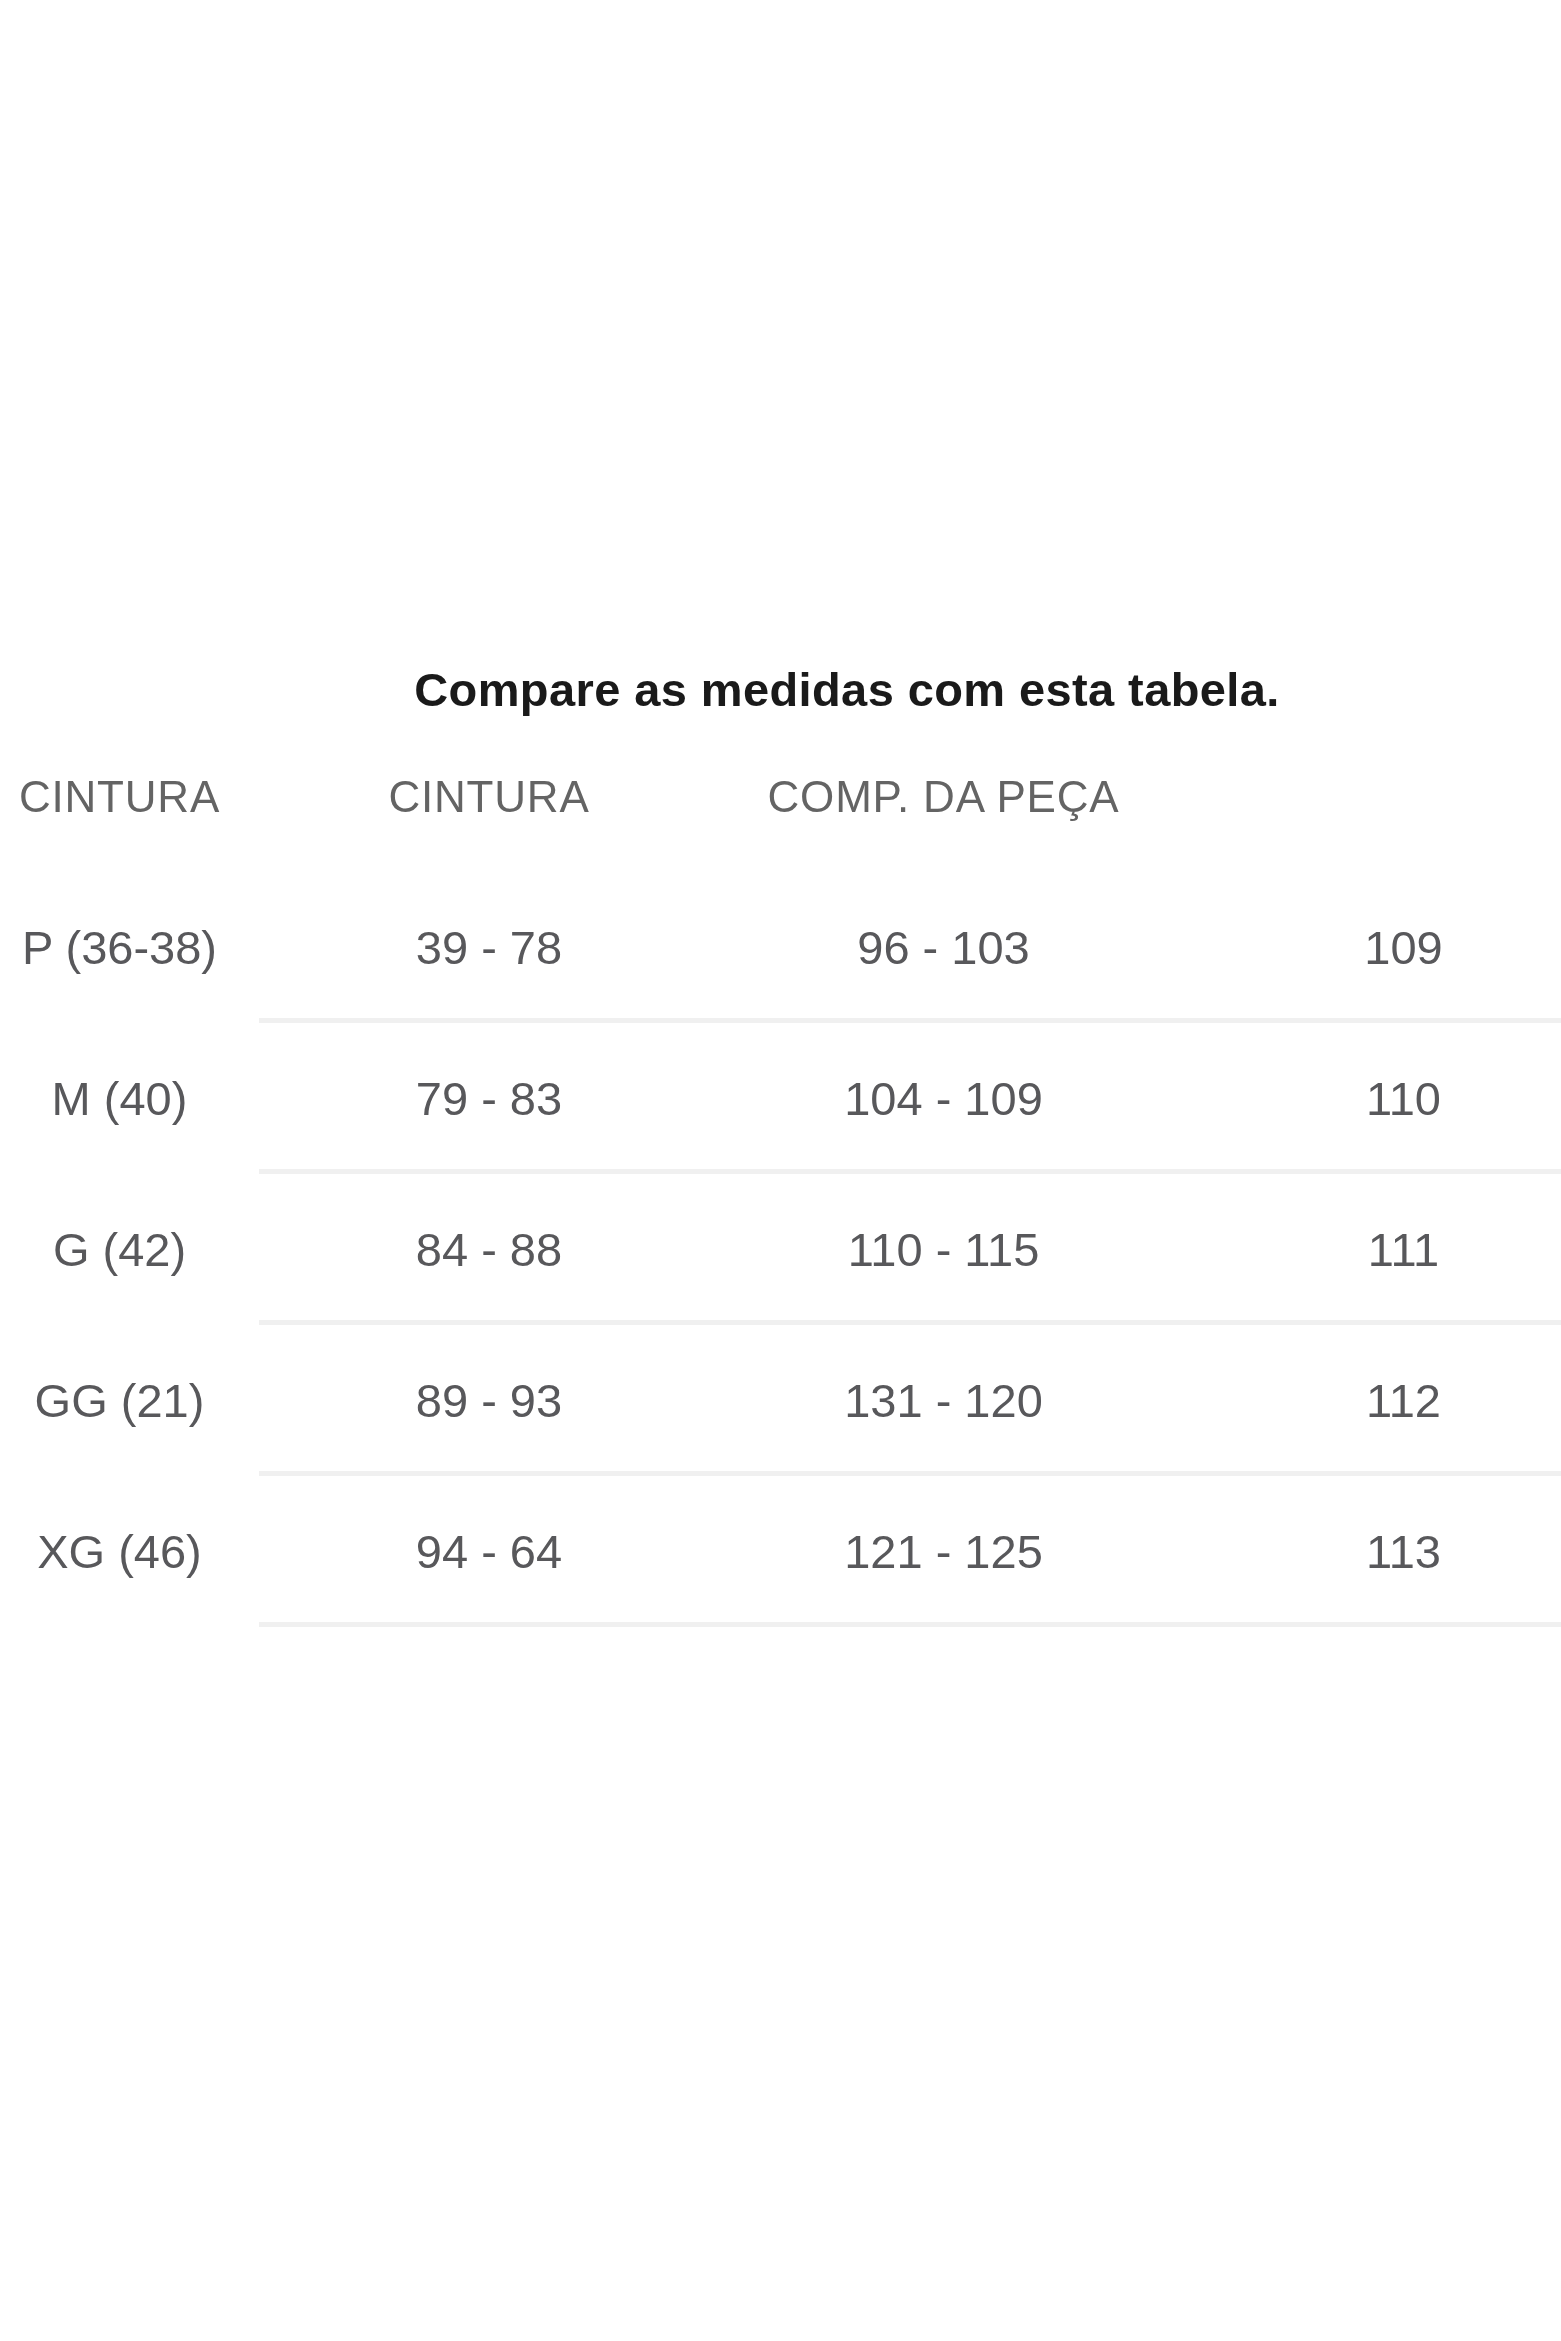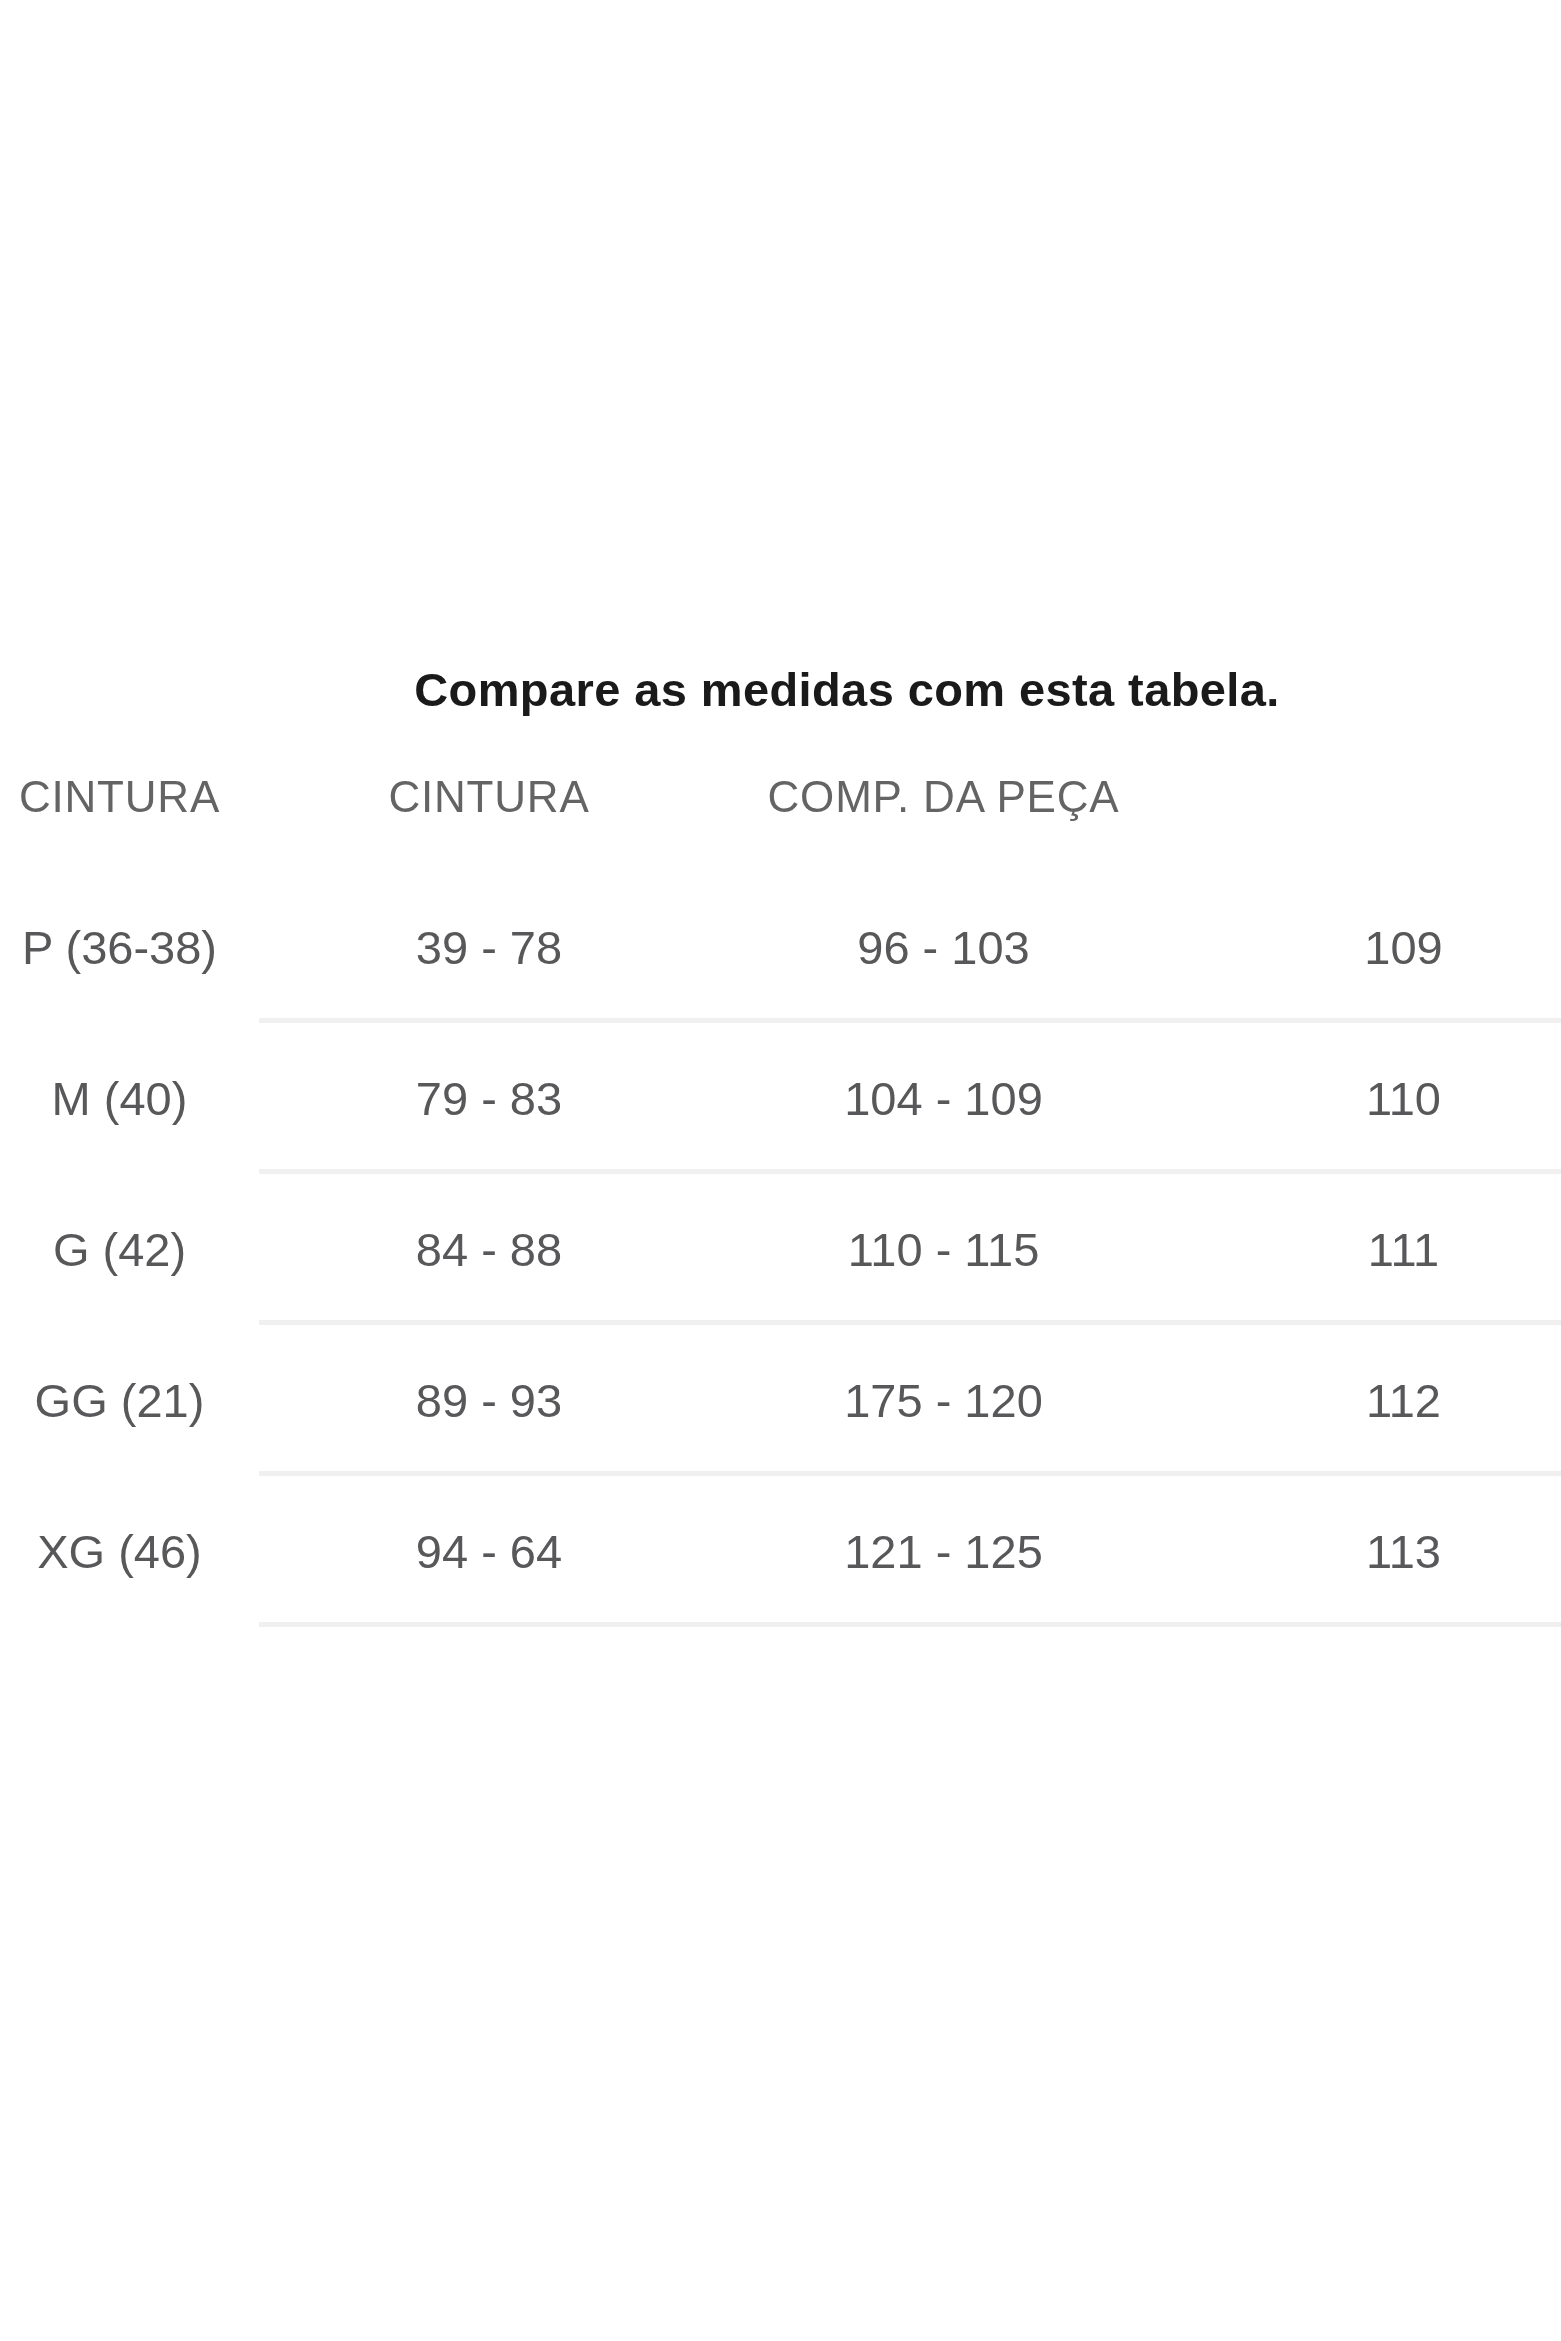--- a/index.html
+++ b/index.html
@@ -87,21 +87,21 @@
     <div class="row body">
       <div class="cell">G (42)</div>
       <div class="cell">84 - 88</div>
       <div class="cell">110 - 115</div>
       <div class="cell">111</div>
     </div>
 
     <div class="row body">
       <div class="cell">GG (21)</div>
       <div class="cell">89 - 93</div>
-      <div class="cell">175 - 120</div>
+      <div class="cell">131 - 120</div>
       <div class="cell">112</div>
     </div>
 
     <div class="row body">
       <div class="cell">XG (46)</div>
       <div class="cell">94 - 64</div>
       <div class="cell">121 - 125</div>
       <div class="cell">113</div>
     </div>
 

